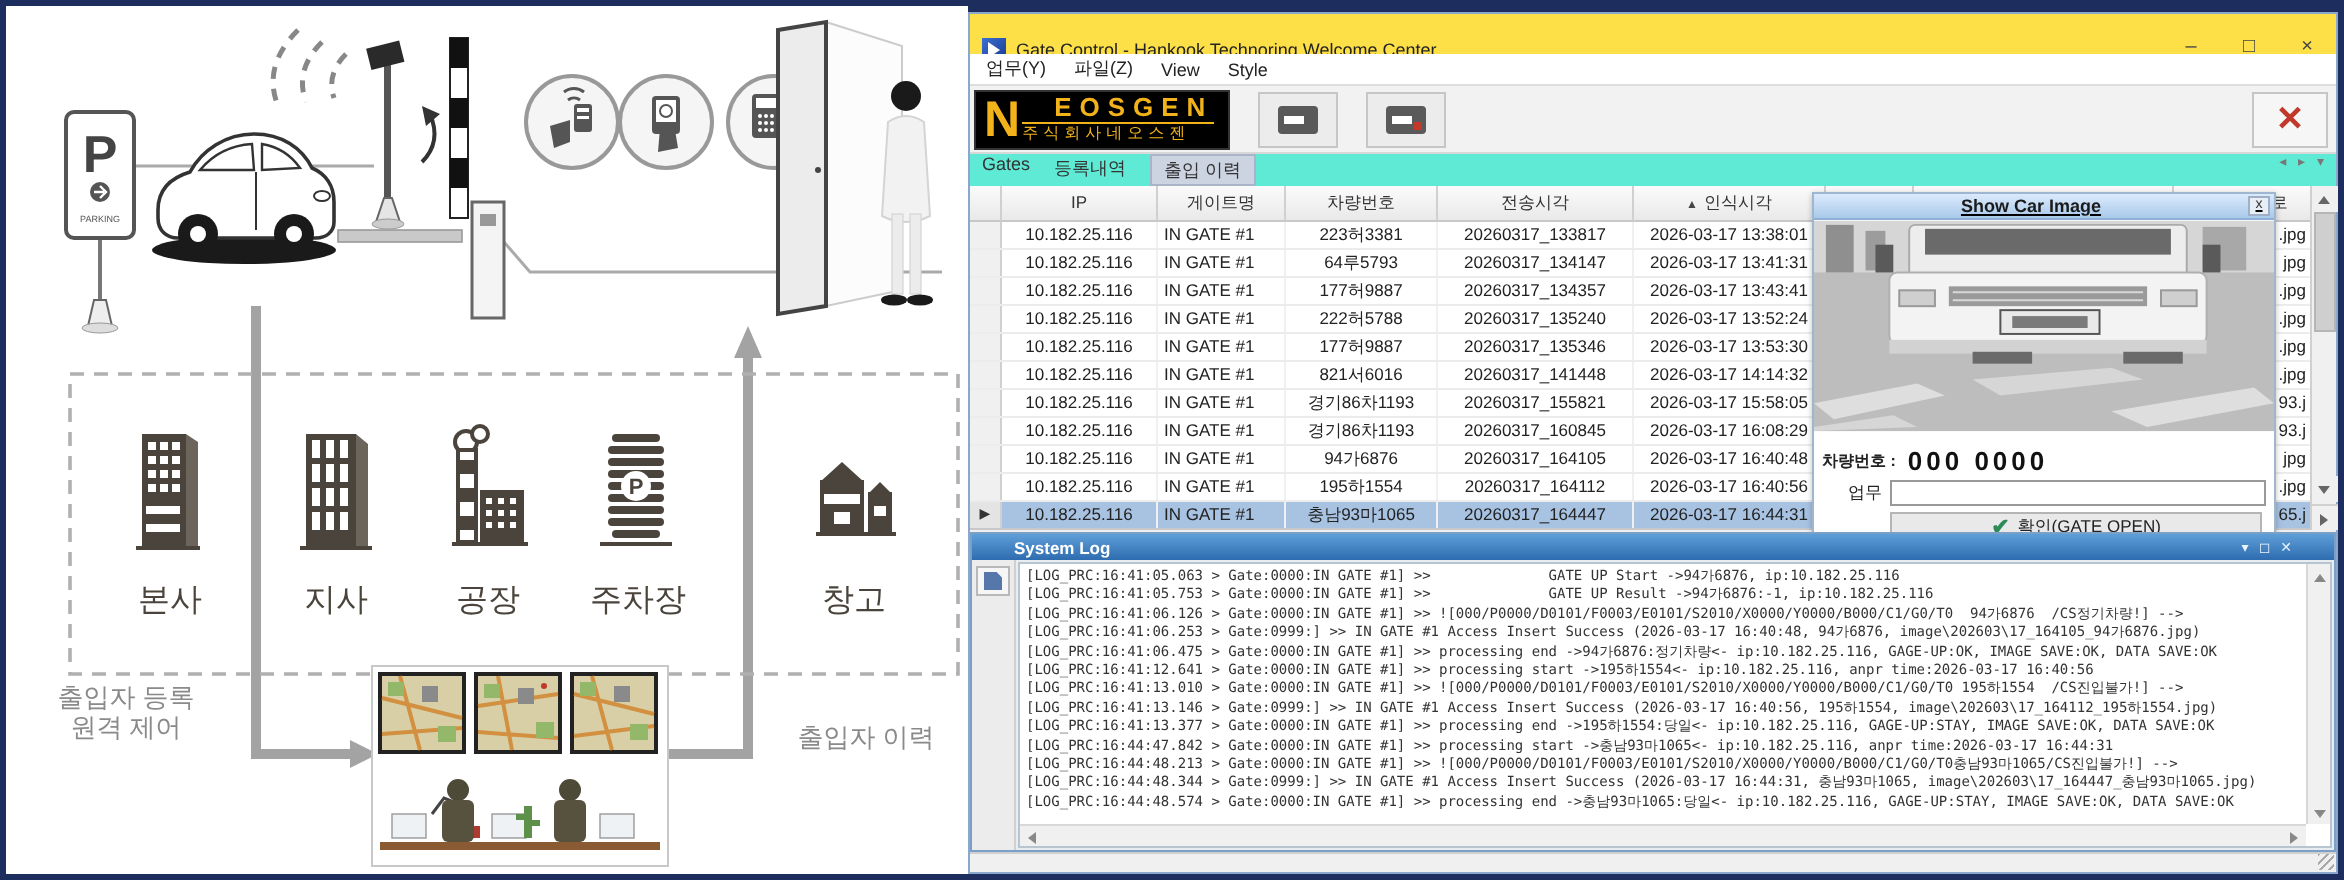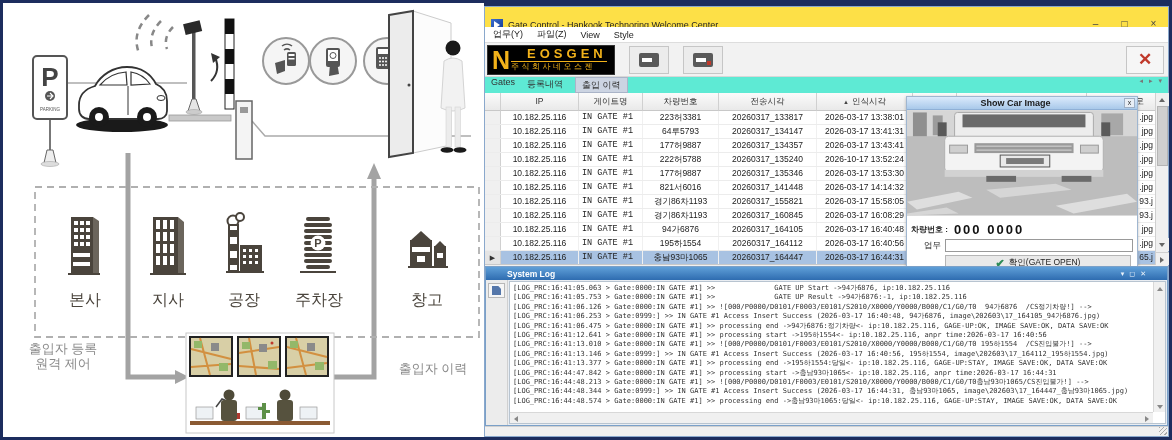--- a/index.html
+++ b/index.html
@@ -46,36 +46,36 @@
   .trow, .thead { display:grid; grid-template-columns:16px 78px 64px 76px 98px 96px 44px 130px 1fr; }
   .thead { height:18px; }
   .hcell { background:linear-gradient(#fbfbfb,#e9e9e9); border-right:1px solid #d0d0d0; border-bottom:1px solid #c8c8c8; font-size:8.5px; color:#333; text-align:center; line-height:17px; overflow:hidden; white-space:nowrap; }
   .sort-arrow { font-size:6px; color:#444; margin-right:3px; }
   .trow { height:14px; border-bottom:1px solid #ececec; }
   .trow.selected { background:#a8c2e2; }
   .tcell { font-size:8.5px; color:#222; line-height:13px; border-right:1px solid #f0f0f0; overflow:hidden; white-space:nowrap; padding:0 3px; }
   .c-sel { background:#f0f0f0; border-right:1px solid #d0d0d0; text-align:center; font-size:7px; color:#333; padding:0; }
   .trow.selected .c-sel { background:#e4e4e4; }
   .c-ip { text-align:center; }
-  .c-gate { text-align:left;font-family:Liberation Mono, monospace; }
+  .c-gate { text-align:left; }
   .c-plate, .c-send, .c-recog, .c-type { text-align:center; }
   .c-desc { text-align:left; }
   .c-img { text-align:right; }
   .vscroll { position:absolute; right:0; top:86px; width:13px; height:172px; background:#f0f0f0; border-left:1px solid #d0d0d0; }
   .scroll-arrow { width:13px; height:13px; position:relative; background:#f0f0f0; }
   .scroll-arrow.up:before { content:""; position:absolute; left:3px; top:5px; border-bottom:4px solid #666; border-left:3px solid transparent; border-right:3px solid transparent; }
   .scroll-arrow.down { position:absolute; bottom:14px; }
   .scroll-arrow.down:before { content:""; position:absolute; left:3px; top:5px; border-top:4px solid #666; border-left:3px solid transparent; border-right:3px solid transparent; }
   .scroll-right-hint { position:absolute; bottom:0; width:13px; height:13px; background:#f0f0f0; border-top:1px solid #d0d0d0; }
   .scroll-right-hint:before { content:""; position:absolute; left:4px; top:4px; border-left:4px solid #666; border-top:3px solid transparent; border-bottom:3px solid transparent; }
   .vthumb { position:absolute; top:13px; left:1px; width:11px; height:60px; background:#cfcfcf; border:1px solid #b5b5b5; }
 
   
   .detail-panel { position:absolute; left:421px; top:89px; width:232px; height:172px; background:#fff; border:1px solid #9fb6d0; box-shadow:0 1px 3px rgba(0,0,0,.25); }
-  .popup-title { height:13px; background:linear-gradient(#dbeafc,#a9c9ea); display:flex; align-items:center; border-bottom:1px solid #8fb0d6; }
+  .popup-title { height:13px; background:linear-gradient(#dbeafc,#a9c9ea); display:flex; align-items:center; border-bottom:1px solid #8fb0d6;text-decoration:underline; }
   .popup-title-text { flex:1; text-align:center; font-size:9px; font-weight:bold; color:#1a1a1a; }
   .popup-close { width:11px; height:10px; margin-right:2px; background:#e8eef6; border:1px solid #9fb0c6; font-size:7px; line-height:8px; text-align:center; color:#333; }
   .popup-photo { width:100%; height:106px; }
   .plate-row { display:flex; align-items:center; padding:2px 4px 0 4px; }
   .plate-label { font-size:8px; font-weight:bold; color:#222; }
   .plate-value { font-size:13px; font-weight:bold; color:#111; letter-spacing:2px; margin-left:6px; }
   .task-row { display:flex; align-items:center; padding:2px 4px; }
   .task-label { font-size:8.5px; color:#222; width:30px; text-align:right; margin-right:4px; }
   .task-input { flex:1; height:13px; border:1px solid #999; font-size:8px; padding:0 2px; background:#fff; }
   .confirm-btn { margin:1px 4px 0 38px; width:186px; height:16px; background:#e9e9e9; border:1px solid #b5b5b5; display:flex; align-items:center; justify-content:center; gap:4px; font-size:8.5px; color:#222; }
@@ -447,21 +447,21 @@
             <div class="tcell c-type">당일</div>
             <div class="tcell c-desc">임시차</div>
             <div class="tcell c-img">.jpg</div>
           </div>
           <div class="trow">
             <div class="tcell c-sel"></div>
             <div class="tcell c-ip">10.182.25.116</div>
             <div class="tcell c-gate">IN GATE #1</div>
             <div class="tcell c-plate">222허5788</div>
             <div class="tcell c-send">20260317_135240</div>
-            <div class="tcell c-recog">2026-10-17 13:52:24</div>
+            <div class="tcell c-recog">2026-03-17 13:52:24</div>
             <div class="tcell c-type">당일</div>
             <div class="tcell c-desc">임시차</div>
             <div class="tcell c-img">.jpg</div>
           </div>
           <div class="trow">
             <div class="tcell c-sel"></div>
             <div class="tcell c-ip">10.182.25.116</div>
             <div class="tcell c-gate">IN GATE #1</div>
             <div class="tcell c-plate">177허9887</div>
             <div class="tcell c-send">20260317_135346</div>

